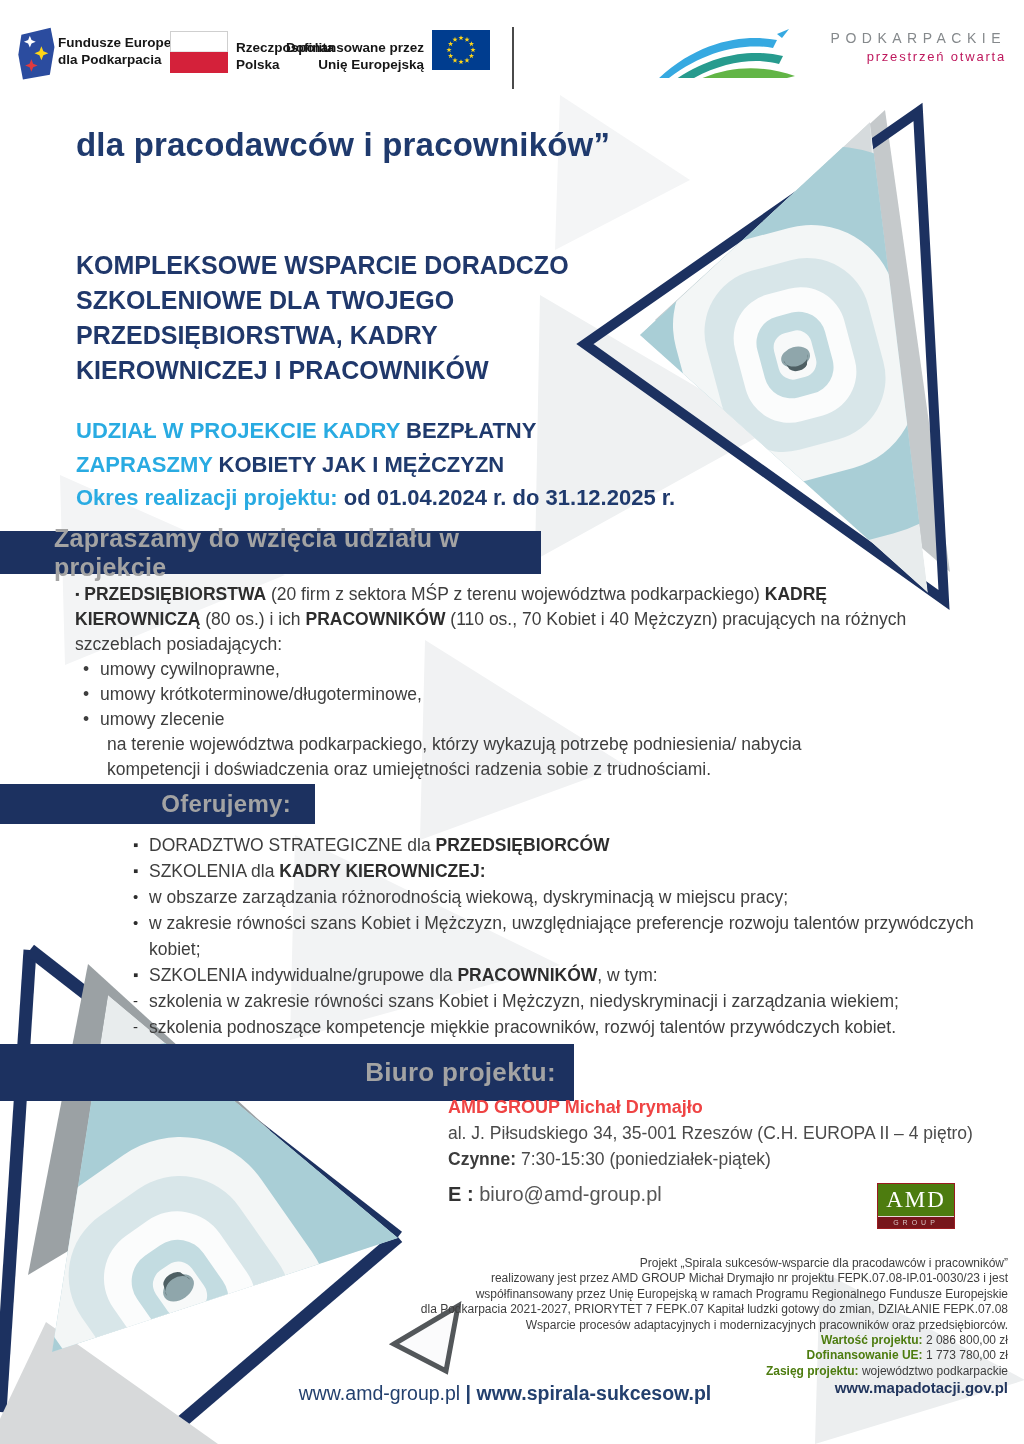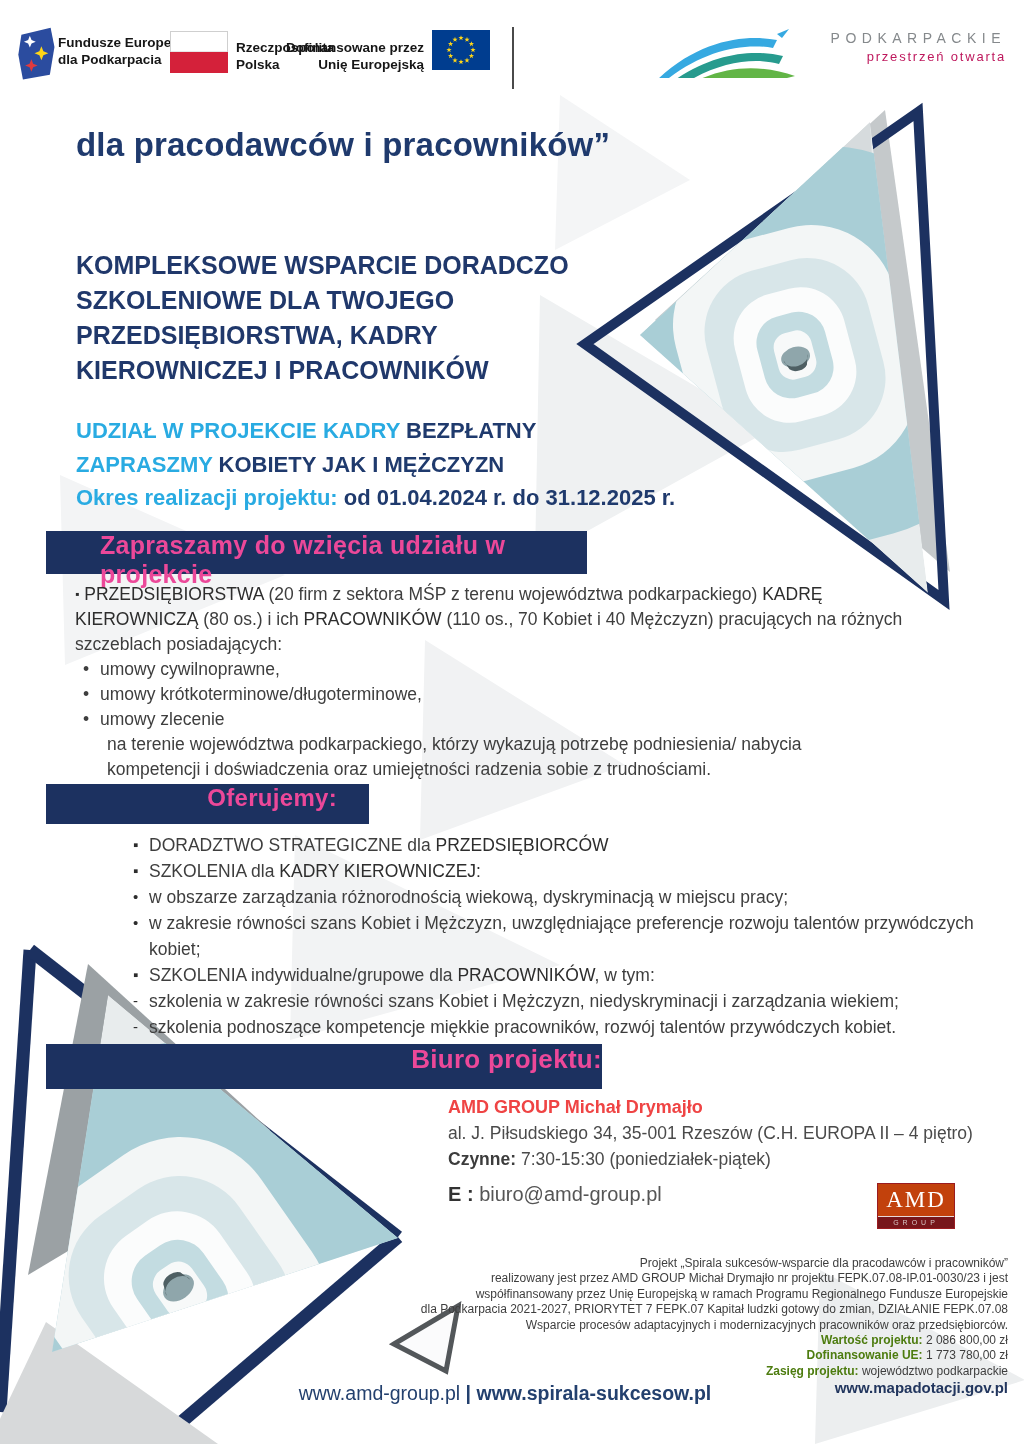--- a/index.html
+++ b/index.html
@@ -5,42 +5,42 @@
   html,body{margin:0;padding:0;background:#9e9e9e;}
   .page{position:relative;width:1024px;height:1444px;background:#ffffff;overflow:hidden;
         font-family:"Liberation Sans",sans-serif;margin:0 auto;}
   .abs{position:absolute;}
   .txt{position:absolute;z-index:4;}
   .hdr-label{font-size:13.5px;font-weight:bold;color:#161616;line-height:17px;}
   .right{text-align:right;}
   .navy{color:#1f3a6d;}
   .cyan{color:#29abe2;}
   .bold{font-weight:bold;}
-  .dark{color:#2d2d2d;font-weight:normal;}
-  .banner{position:absolute;left:0;background:#1c3160;color:#ec4899;font-weight:bold;
-          display:flex;align-items:flex-start;z-index:3;letter-spacing:.3px;margin-left:46px;}
+  .dark{color:#2d2d2d;font-weight:bold;}
+  .banner{position:absolute;left:0;background:#1c3160;color:#a3a3a3;font-weight:bold;
+          display:flex;align-items:center;z-index:3;letter-spacing:.3px;}
   .b1{top:531px;width:487px;height:43px;font-size:25px;padding-left:54px;}
-  .b2{top:784px;width:291px;height:40px;font-size:24px;justify-content:flex-end;padding-right:32px;}
-  .b3{top:1044px;width:556px;height:45px;font-size:26px;justify-content:flex-end;}
+  .b2{top:784px;width:291px;height:40px;font-size:24px;justify-content:flex-end;padding-right:24px;}
+  .b3{top:1044px;width:556px;height:57px;font-size:26px;justify-content:flex-end;padding-right:18px;}
   .title{left:76px;top:122px;font-size:33px;font-weight:bold;line-height:46px;color:#1f3a6d;letter-spacing:.2px;}
   .subtitle{left:76px;top:248px;font-size:25px;font-weight:bold;line-height:35px;color:#20386b;}
   .hl{left:76px;top:414px;font-size:22px;font-weight:bold;line-height:33.5px;}
   .body-block{left:75px;top:582px;width:846px;font-size:17.5px;line-height:25px;color:#3e3e3e;}
   .sqm{font-size:12px;vertical-align:2px;color:#2d2d2d;margin-right:5px;}
   .b-row{margin-left:8px;display:flex;}
   .b-marker{flex:0 0 17px;}
   .outro{margin-left:32px;width:700px;}
   .offers{left:133px;top:832px;width:882px;font-size:17.5px;line-height:26px;color:#3e3e3e;}
   .offer-item{display:flex;}
   .o-marker{flex:0 0 16px;font-size:15px;color:#2d2d2d;font-weight:bold;}
   .contact{left:448px;top:1094px;font-size:17.5px;line-height:26px;color:#4a4a4a;}
   .company{font-size:18px;font-weight:bold;color:#ef4444;}
   .te{left:448px;top:1180px;font-size:20px;line-height:29px;color:#555555;}
   .te .lbl{font-weight:bold;color:#333333;}
-  .amd-box{left:877px;top:1183px;width:76px;height:44px;background:#c2410c;z-index:4;
+  .amd-box{left:877px;top:1183px;width:76px;height:44px;background:#4d7c0f;z-index:4;
            display:flex;flex-direction:column;border:1px solid #9a1b20;}
   .amd-top{flex:1;display:flex;align-items:center;justify-content:center;
            font-family:"Liberation Serif",serif;font-size:23px;color:#ffffff;letter-spacing:2px;}
   .amd-band{height:11px;background:#77161b;border-top:1px solid #e8d9d9;color:#d9c4c4;
             font-size:7px;letter-spacing:4px;text-align:center;line-height:11px;}
   .legal{left:368px;top:1256px;width:640px;text-align:right;font-size:12px;line-height:15.4px;color:#3e3e3e;}
   .legal .lbl{font-weight:bold;color:#4d7c0f;}
   .mapsite{right:16px;top:1379px;font-size:15px;font-weight:bold;color:#22365e;}
   .sites{left:255px;top:1382px;width:500px;text-align:center;font-size:19.5px;color:#23406e;}
   .divider{left:512px;top:27px;width:2px;height:62px;background:#4a4a4a;z-index:4;}

